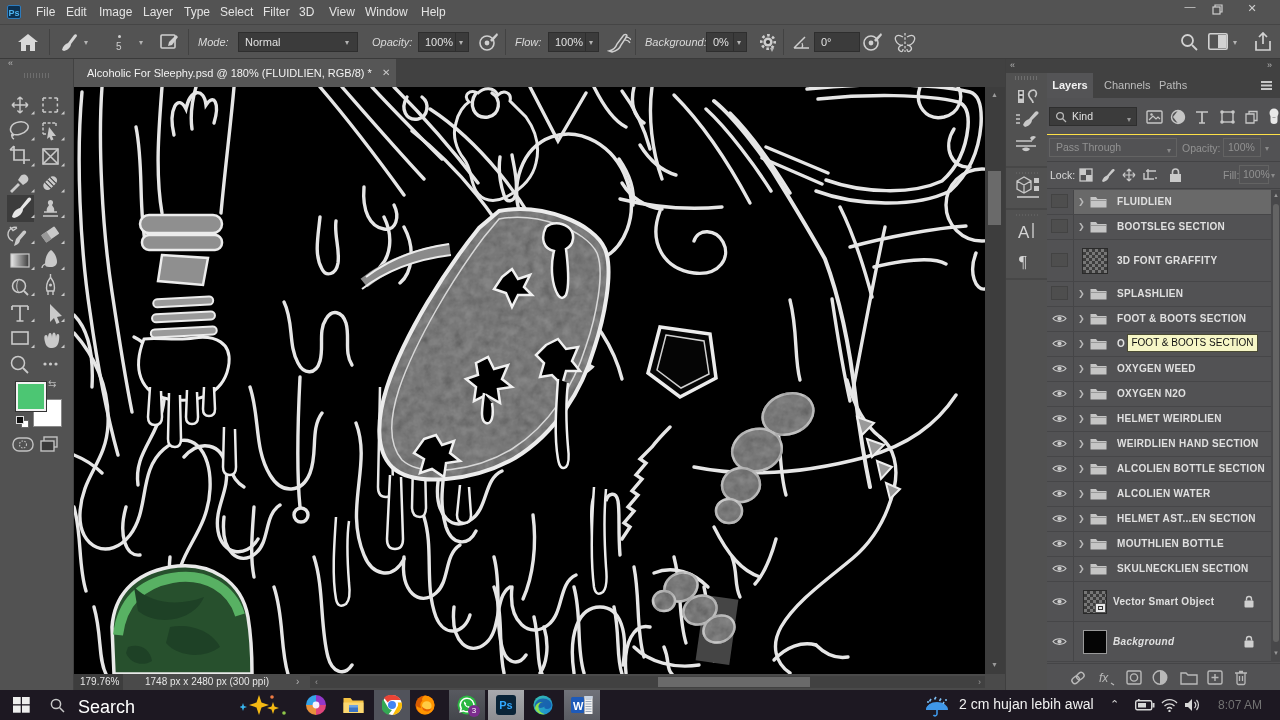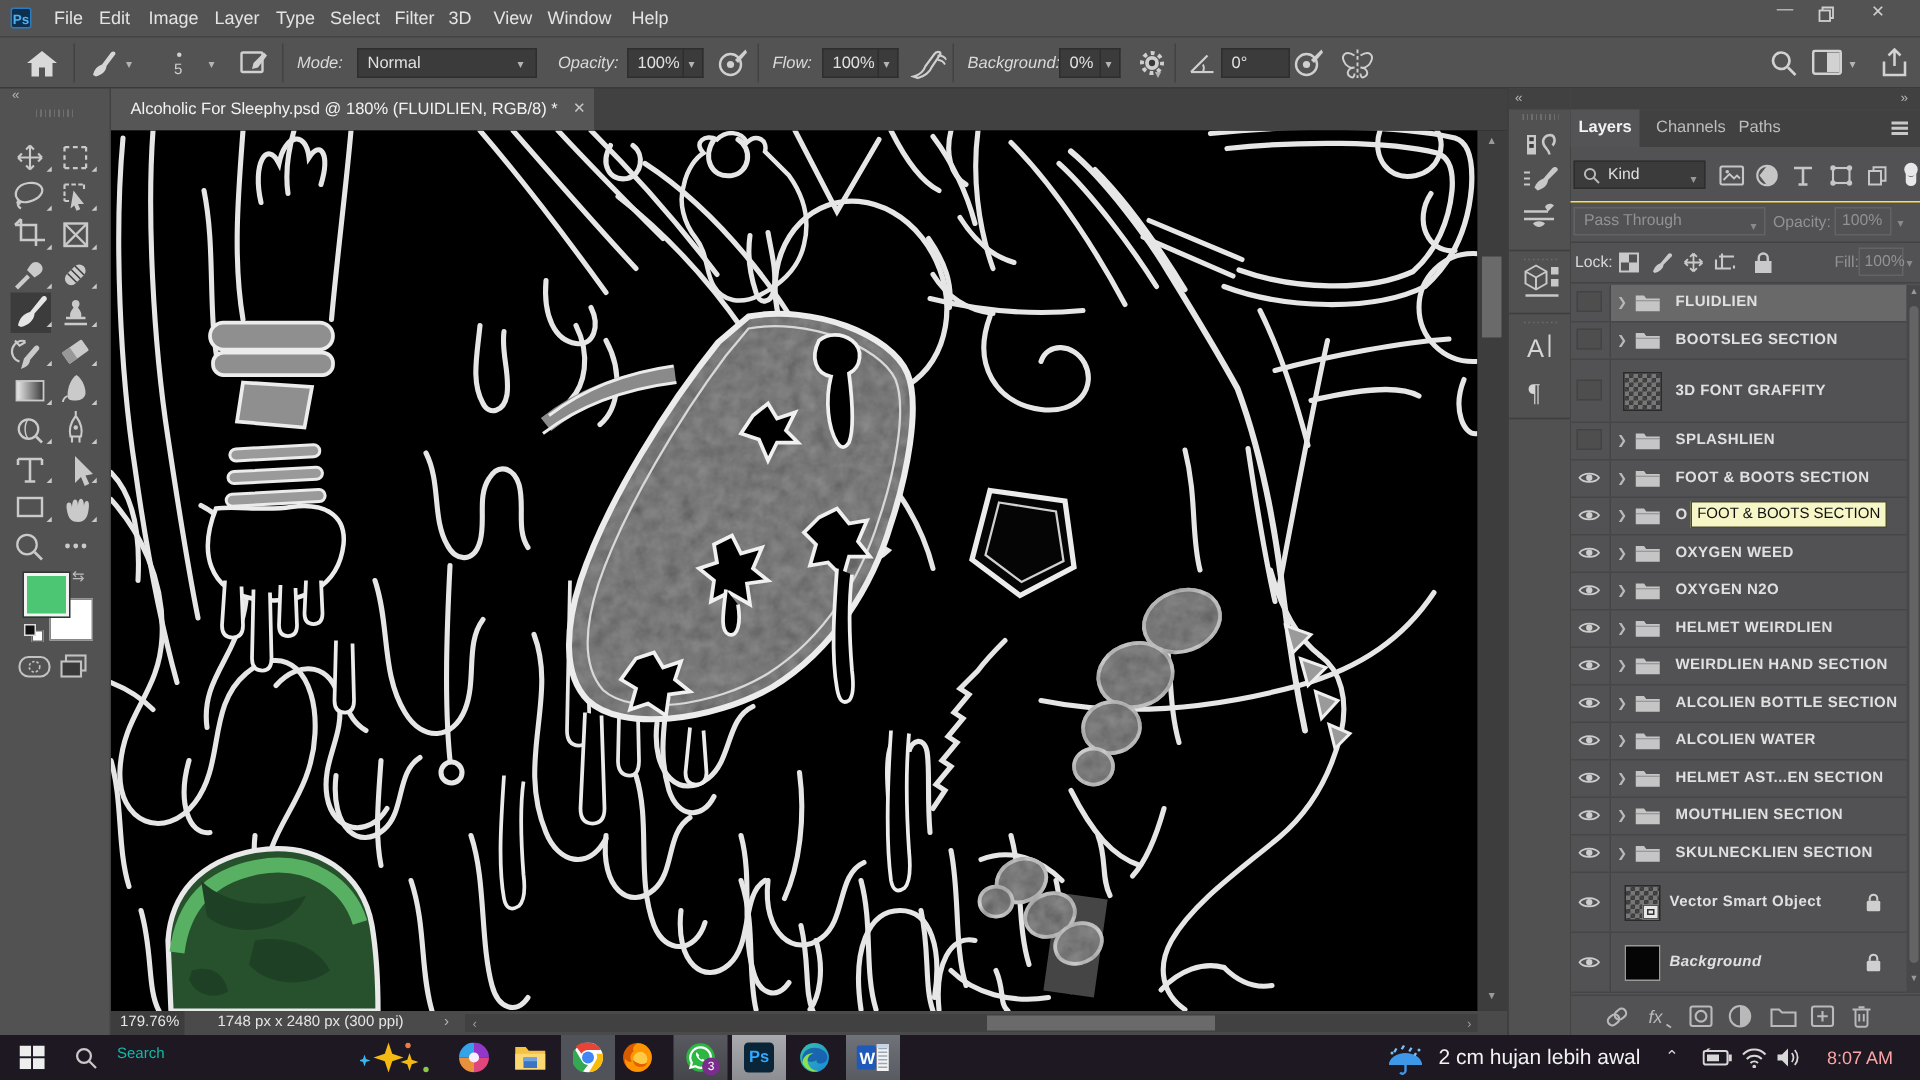--- a/index.html
+++ b/index.html
@@ -773,21 +773,21 @@
           <svg class="abs" style="left:5px;top:6px" width="15" height="11" viewBox="0 0 15 11">
             <path d="M1,5.5 C3.5,1.8 11.5,1.8 14,5.5 C11.5,9.2 3.5,9.2 1,5.5 Z" fill="none" stroke="#cccccc" stroke-width="1.2"></path>
             <circle cx="7.5" cy="5.5" r="2.1" fill="#cccccc"></circle>
           </svg>
           <div class="eyecol"></div>
           <span class="expand" style="top:7px">❯</span>
           <svg class="abs" style="left:43px;top:5px" width="17" height="13" viewBox="0 0 17 13">
             <path d="M0.5,2 h5.5 l1.5,2 h9 v8.5 h-16 Z" fill="#c5c5c5"></path>
             <path d="M0.5,5.5 h16" stroke="#8a8a8a" stroke-width="0.8"></path>
           </svg>
-          <span class="lname" style="top:6px">MOUTHLIEN SECTION</span>
+          <span class="lname" style="top:6px">MOUTHLIEN BOTTLE</span>
         </div>
       <div class="lrow" style="top:367px;height:25px">
           <svg class="abs" style="left:5px;top:6px" width="15" height="11" viewBox="0 0 15 11">
             <path d="M1,5.5 C3.5,1.8 11.5,1.8 14,5.5 C11.5,9.2 3.5,9.2 1,5.5 Z" fill="none" stroke="#cccccc" stroke-width="1.2"></path>
             <circle cx="7.5" cy="5.5" r="2.1" fill="#cccccc"></circle>
           </svg>
           <div class="eyecol"></div>
           <span class="expand" style="top:7px">❯</span>
           <svg class="abs" style="left:43px;top:5px" width="17" height="13" viewBox="0 0 17 13">
             <path d="M0.5,2 h5.5 l1.5,2 h9 v8.5 h-16 Z" fill="#c5c5c5"></path>
@@ -858,21 +858,21 @@
     <svg class="abs" style="left:13px;top:7px" width="17" height="16" viewBox="0 0 17 16">
       <rect x="0" y="0" width="7.7" height="7.2" fill="#eee"></rect>
         <rect x="9" y="0" width="7.7" height="7.2" fill="#eee"></rect>
       <rect x="0" y="8.5" width="7.7" height="7.2" fill="#eee"></rect>
         <rect x="9" y="8.5" width="7.7" height="7.2" fill="#eee"></rect>
     </svg>
     <svg class="abs" style="left:50px;top:8px" width="15" height="15" viewBox="0 0 15 15">
       <circle cx="6" cy="6" r="4.6" fill="none" stroke="#c8c8c8" stroke-width="1.5"></circle>
       <path d="M9.5,9.5 L14,14" stroke="#c8c8c8" stroke-width="1.5"></path>
     </svg>
-    <span class="abs" style="left:78px;top:7px;color:#14b8a6;font-size:10px">Search</span>
+    <span class="abs" style="left:78px;top:7px;color:#ffffff;font-size:18px">Search</span>
 
     <svg class="abs" style="left:240px;top:3px" width="48" height="24" viewBox="0 0 48 24">
       <path d="M19,2 L21.5,9.5 L29,12 L21.5,14.5 L19,22 L16.5,14.5 L9,12 L16.5,9.5 Z" fill="#f5b913"></path>
       <path d="M33,9 L34.5,13.5 L39,15 L34.5,16.5 L33,21 L31.5,16.5 L27,15 L31.5,13.5 Z" fill="#f5b913"></path>
       <path d="M3,10 L4,13 L7,14 L4,15 L3,18 L2,15 L-1,14 L2,13 Z" fill="#38b6f0"></path>
       <circle cx="32" cy="4" r="1.8" fill="#ef7b45"></circle>
       <circle cx="44" cy="20" r="1.8" fill="#8fc74a"></circle>
     </svg>
 
     <svg class="abs" style="left:306px;top:5px" width="20" height="20" viewBox="0 0 20 20">
@@ -959,18 +959,18 @@
         <path d="M1,5 a10,10 0 0 1 15,0" stroke-width="1.3"></path>
         <path d="M3.5,8 a7,7 0 0 1 10,0" stroke-width="1.3"></path>
         <path d="M6,10.7 a3.6,3.6 0 0 1 5,0" stroke-width="1.3"></path>
       </g>
       <circle cx="8.5" cy="13" r="1.2" fill="#d8d8d8"></circle>
     </svg>
     <svg class="abs" style="left:1184px;top:8px" width="17" height="14" viewBox="0 0 17 14">
       <path d="M1,5 h3 l4,-4 v12 l-4,-4 h-3 Z" fill="#d8d8d8"></path>
       <path d="M10.5,4 a4.5,4.5 0 0 1 0,6 M12.5,2 a7.5,7.5 0 0 1 0,10" stroke="#d8d8d8" stroke-width="1.2" fill="none"></path>
     </svg>
-    <span class="abs" style="left:1218px;top:8px;color:#fca5a5;font-size:12px">8:07 AM</span>
+    <span class="abs" style="left:1218px;top:8px;color:#737373;font-size:12px">8:07 AM</span>
   </div>
 
   <div class="abs" style="left:1127px;top:334px;width:131px;height:18px;background:#f6f6c6;border:1px solid #4a4a33;color:#111;font-size:10px;line-height:16px;text-align:center;z-index:50">FOOT &amp; BOOTS SECTION</div>
 
 </div>
 
 </body></html>

